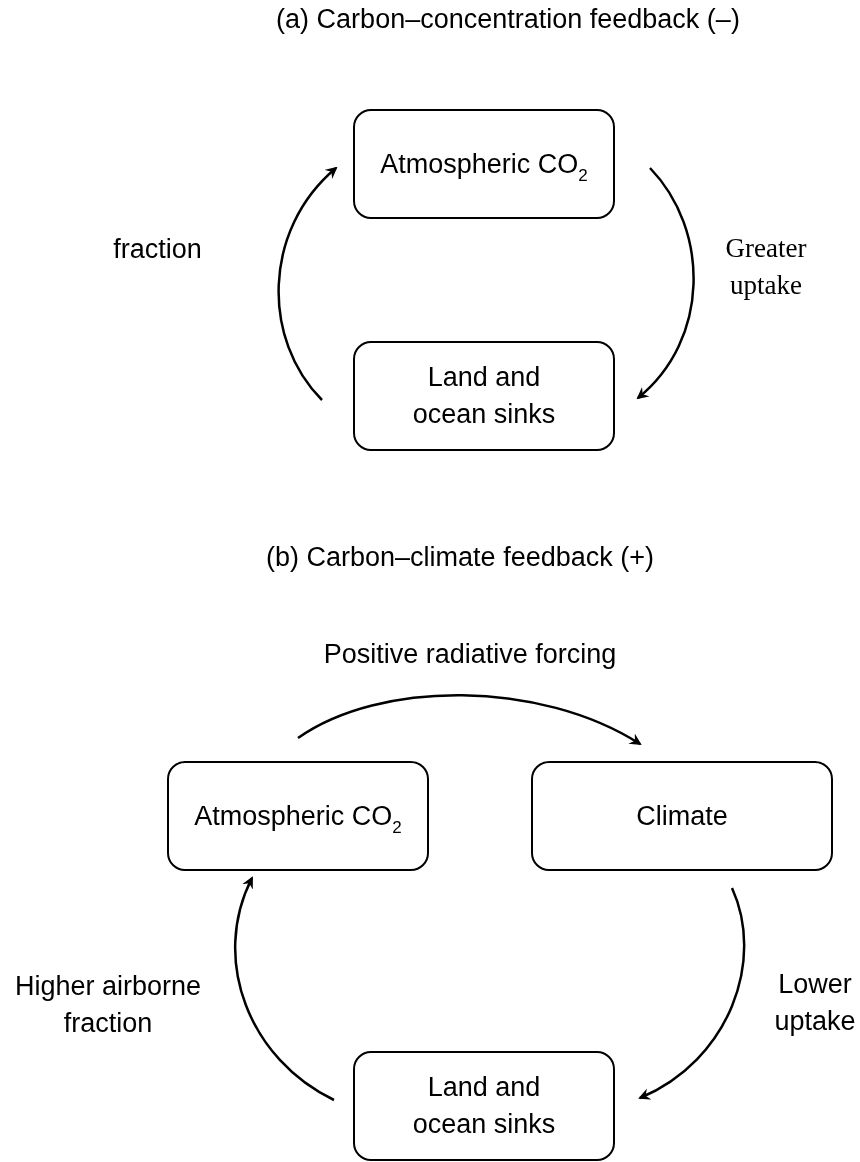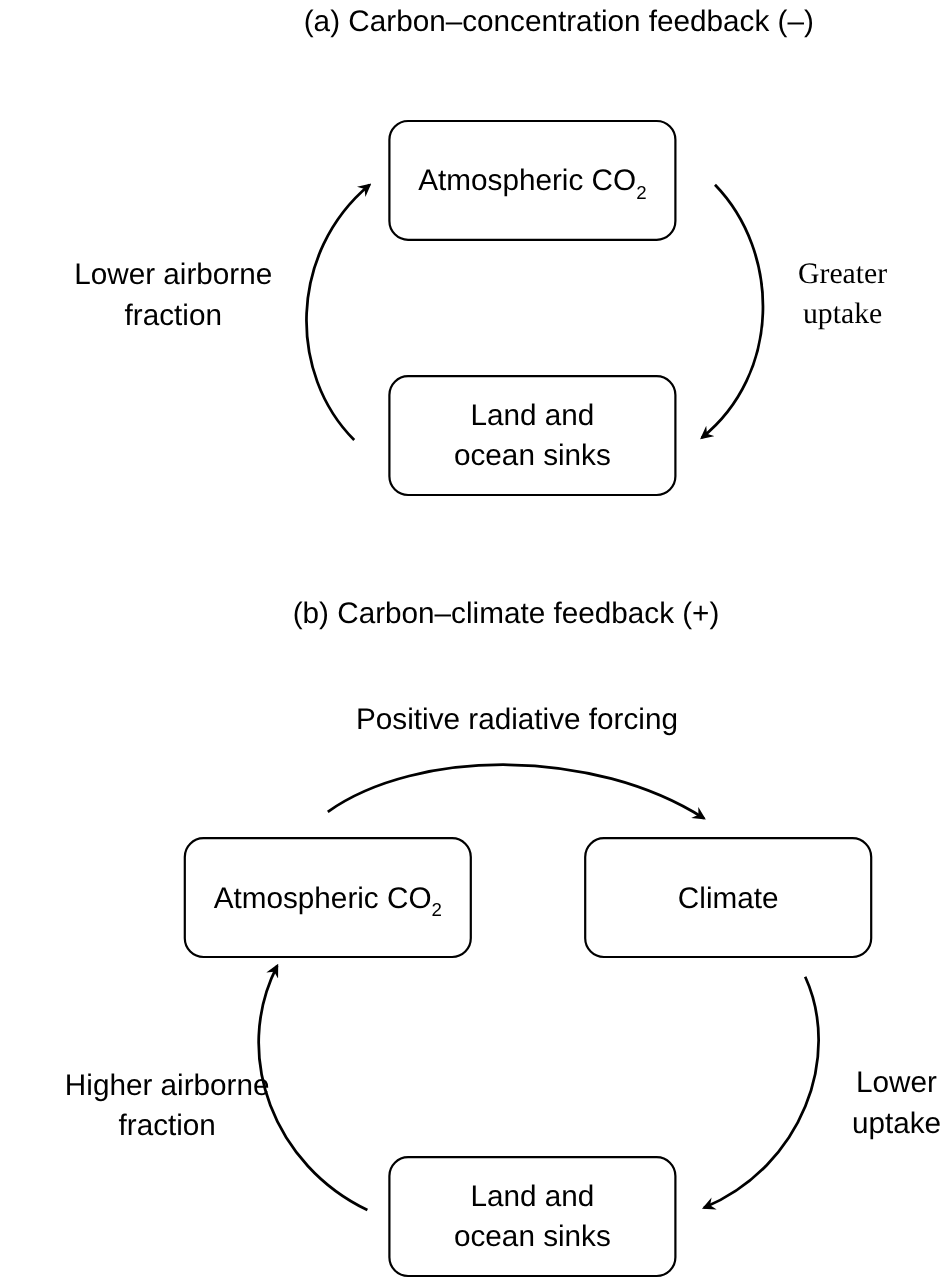--- a/index.html
+++ b/index.html
@@ -40,42 +40,41 @@
   <span>Land and</span>
   <span>ocean sinks</span>
 </div>
 
 <div class="txt" style="left:706px;top:230px;width:120px;font-family:Liberation Serif, serif;">
   <div>Greater</div>
   <div>uptake</div>
 </div>
 
 <div class="txt" style="left:40px;top:231px;width:235px;">
-  <div>Lower airborne</div>
   <div>fraction</div>
 </div>
 
 <div class="txt" style="left:0;width:920px;top:539px;">(b) Carbon–climate feedback (+)</div>
 
 <div class="txt" style="left:0;width:940px;top:636px;">Positive radiative forcing</div>
 
 <div class="box" style="left:167px;top:761px;width:262px;height:110px;">
   <span><span>Atmospheric CO</span><sub>2</sub></span>
 </div>
 
-<div class="box" style="left:531px;top:761px;width:262px;height:110px;">
+<div class="box" style="left:531px;top:761px;width:302px;height:110px;">
   <span>Climate</span>
 </div>
 
 <div class="box" style="left:353px;top:1051px;width:262px;height:110px;flex-direction:column;">
   <span>Land and</span>
   <span>ocean sinks</span>
 </div>
 
 <div class="txt" style="left:765px;top:966px;width:100px;">
   <div>Lower</div>
   <div>uptake</div>
 </div>
 
-<div class="txt" style="left:0px;top:968px;width:216px;padding-left:44px;">
+<div class="txt" style="left:0px;top:968px;width:216px;">
   <div>Higher airborne</div>
   <div>fraction</div>
 </div>
 
 </body></html>

